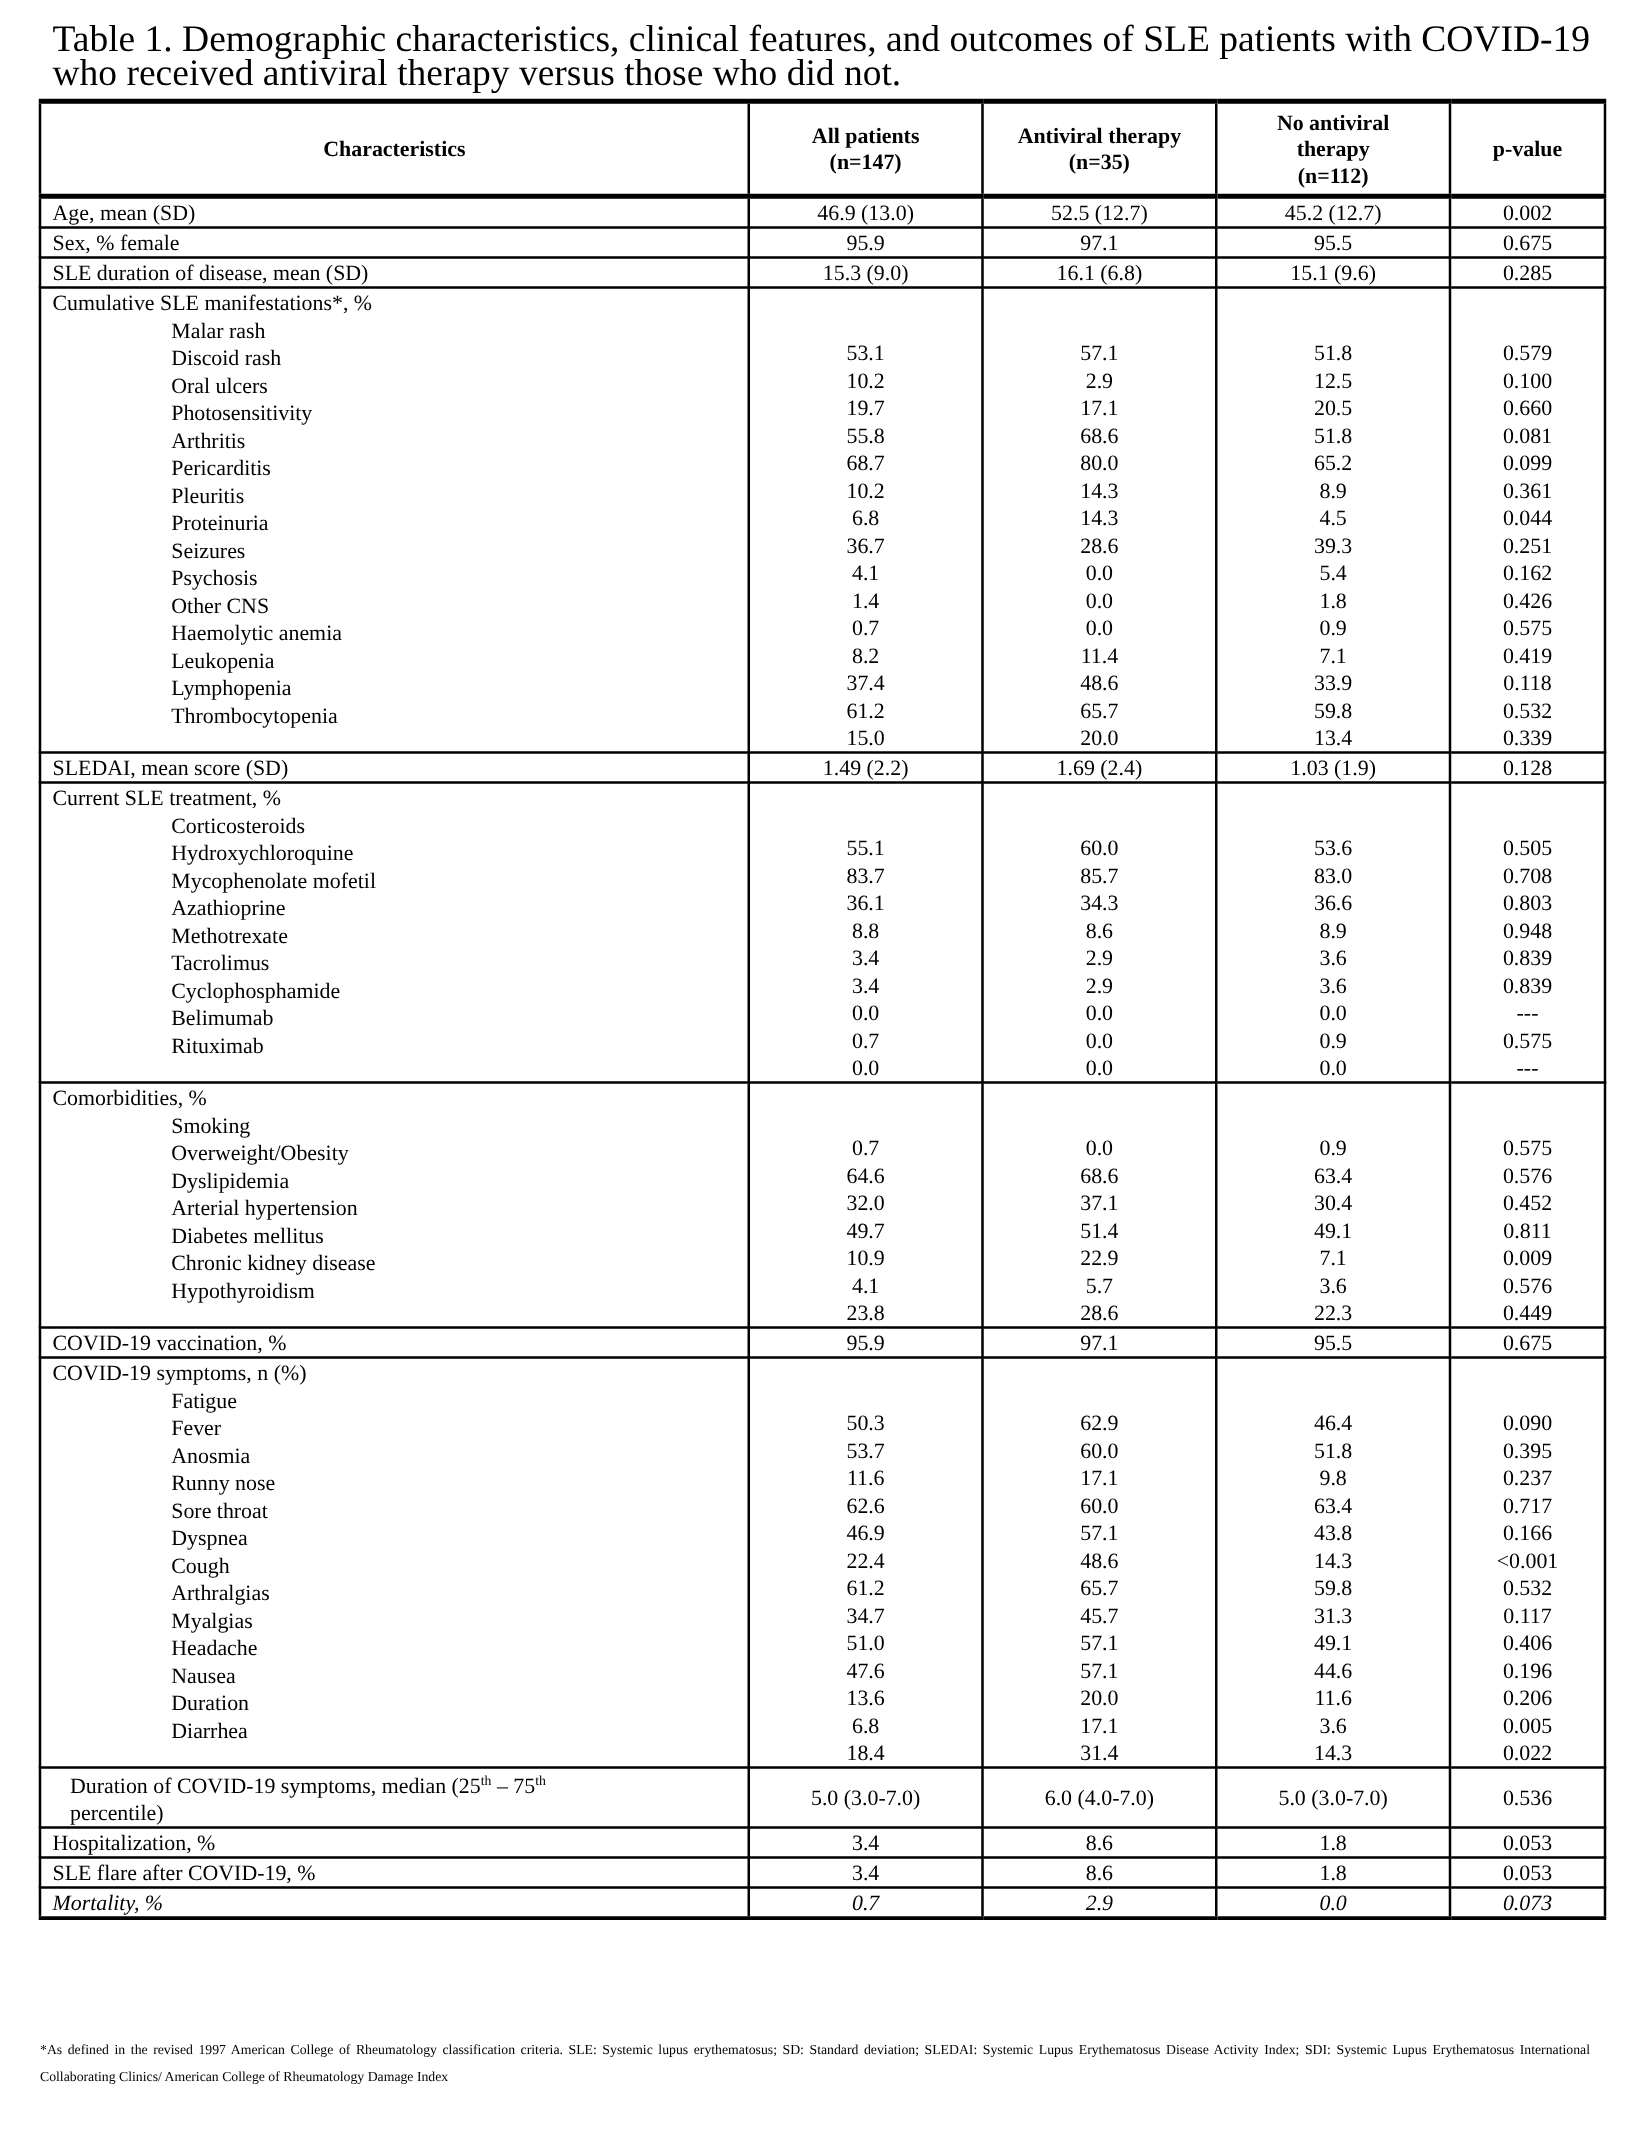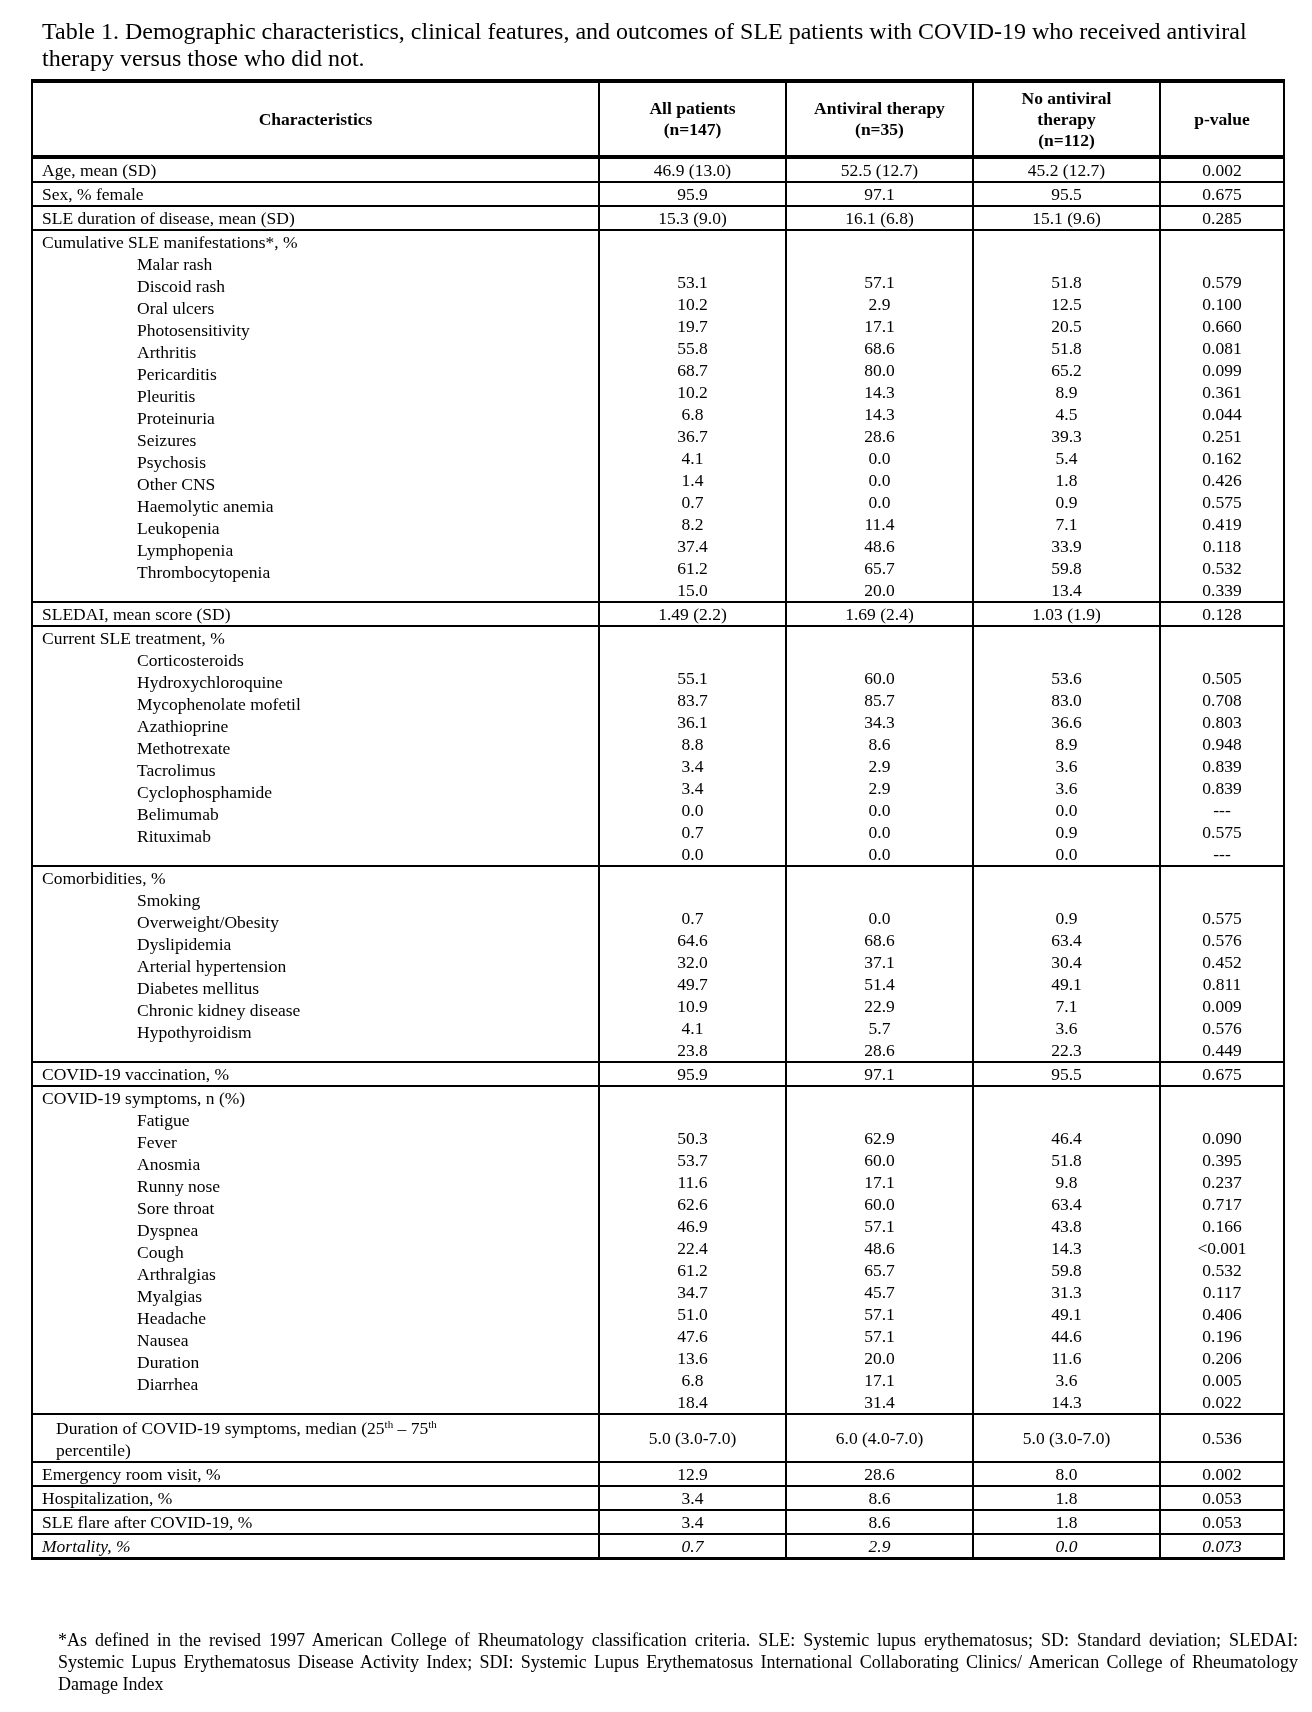--- a/index.html
+++ b/index.html
@@ -4,21 +4,21 @@
 <style>
   html, body { margin: 0; padding: 0; background: #ffffff; }
   body {
     width: 1312px; height: 1712px; overflow: hidden;
     font-family: "Liberation Serif", "DejaVu Serif", serif;
     color: #000000;
   }
   .page { position: relative; width: 1312px; height: 1712px; }
   .caption {
     position: absolute; left: 42px; top: 18px; width: 1240px;
-    font-size: 24px; line-height: 27px;
+    font-size: 30px; line-height: 27px;
   }
   table.t {
     position: absolute; left: 31px; top: 79px;
     width: 1252px; border-collapse: collapse; table-layout: fixed;
     font-size: 17.5px;
   }
   table.t col.c0 { width: 567px; }
   table.t col.c1 { width: 187px; }
   table.t col.c2 { width: 187px; }
   table.t col.c3 { width: 187px; }
@@ -43,22 +43,22 @@
   table.t td.lab { padding-left: 9px; }
   table.t td.num { text-align: center; }
   .grp-title { height: 22px; line-height: 22px; }
   .grp-line { height: 22px; line-height: 22px; }
   .sub { padding-left: 95px; }
   .num .grp-line:first-child { margin-top: 40px; }
   tr.dur td { height: 48px; line-height: 22px; vertical-align: middle; }
   tr.dur td.lab { vertical-align: top; padding-top: 2px; padding-left: 23px; }
   sup { font-size: 11px; vertical-align: 6px; line-height: 0; }
   .footnote {
-    position: absolute; left: 58px; top: 1629px; width: 1240px;
-    font-size: 18px; line-height: 22px; text-align: justify;
+    position: absolute; left: 32px; top: 1629px; width: 1240px;
+    font-size: 11px; line-height: 22px; text-align: justify;
   }
 </style>
 </head>
 <body>
 
 <div class="page">
   <div class="caption">Table 1. Demographic characteristics, clinical features, and outcomes of SLE patients with COVID-19 who received antiviral therapy versus those who did not.</div>
 
   <table class="t">
     <colgroup>
@@ -403,27 +403,20 @@
           <td class="lab">
             <div><span>Duration of COVID-19 symptoms, median (25</span><sup>th</sup><span> – 75</span><sup>th</sup></div>
             <div>percentile)</div>
           </td>
           <td class="num">5.0 (3.0-7.0)</td>
           <td class="num">6.0 (4.0-7.0)</td>
           <td class="num">5.0 (3.0-7.0)</td>
           <td class="num">0.536</td>
         </tr>
         <tr class="single">
-          <td class="lab">Emergency room visit, %</td>
-          <td class="num">12.9</td>
-          <td class="num">28.6</td>
-          <td class="num">8.0</td>
-          <td class="num">0.002</td>
-        </tr>
-        <tr class="single">
           <td class="lab">Hospitalization, %</td>
           <td class="num">3.4</td>
           <td class="num">8.6</td>
           <td class="num">1.8</td>
           <td class="num">0.053</td>
         </tr>
         <tr class="single">
           <td class="lab">SLE flare after COVID-19, %</td>
           <td class="num">3.4</td>
           <td class="num">8.6</td>

